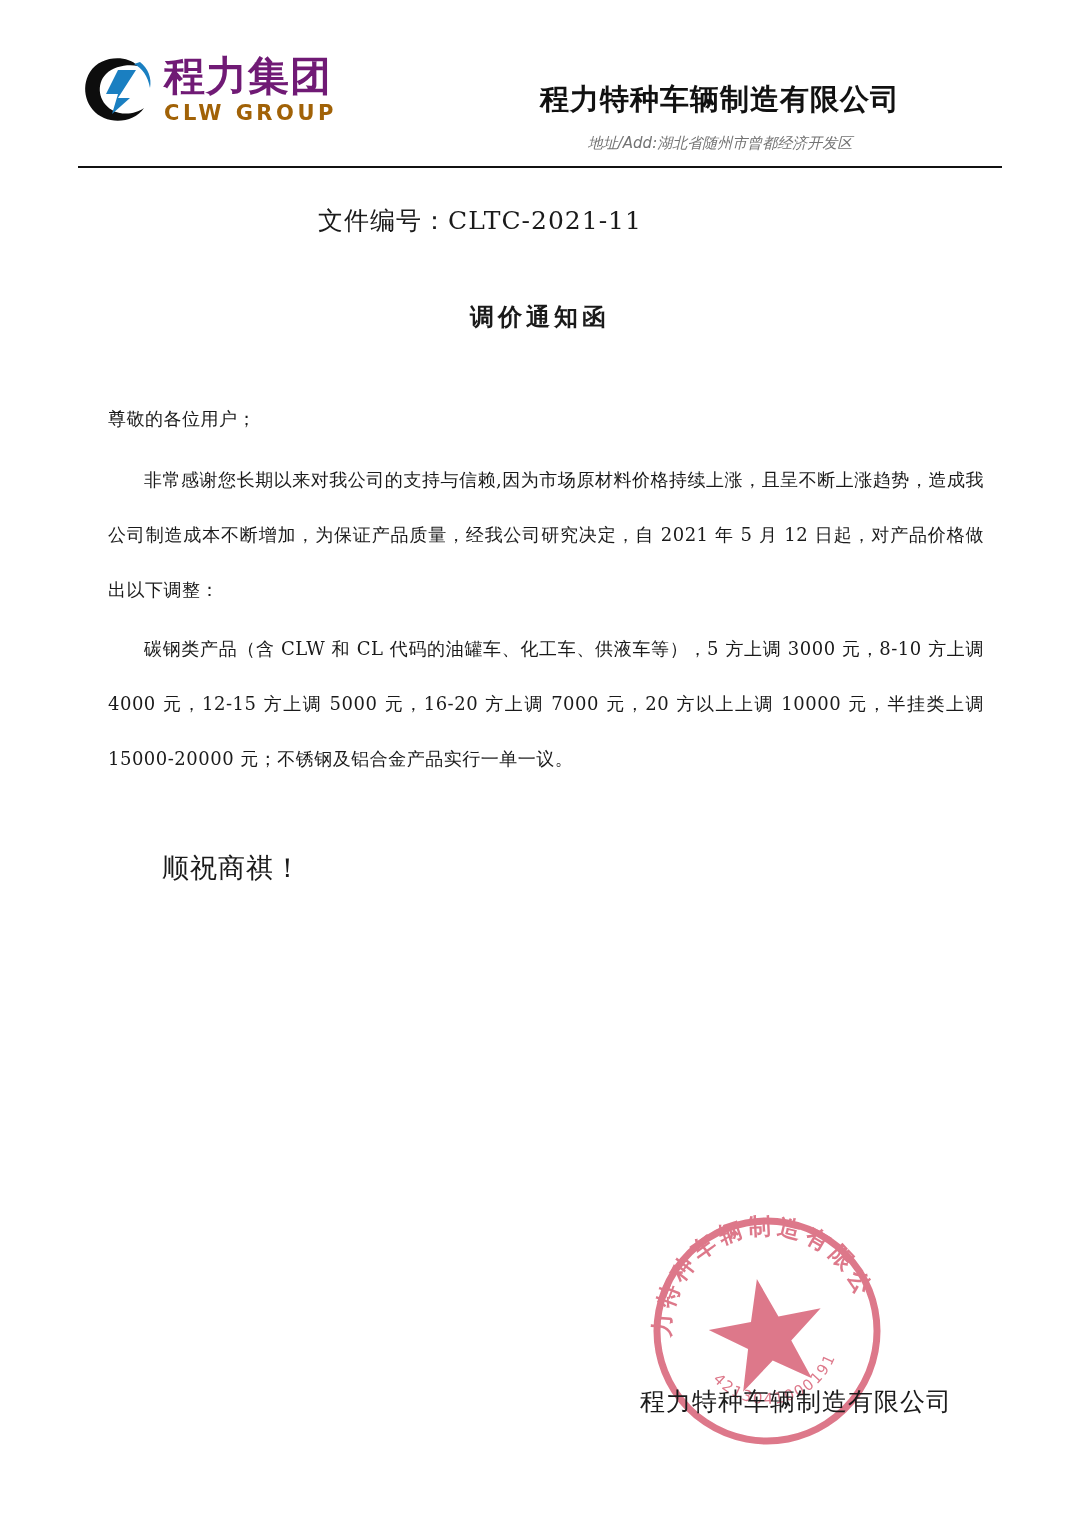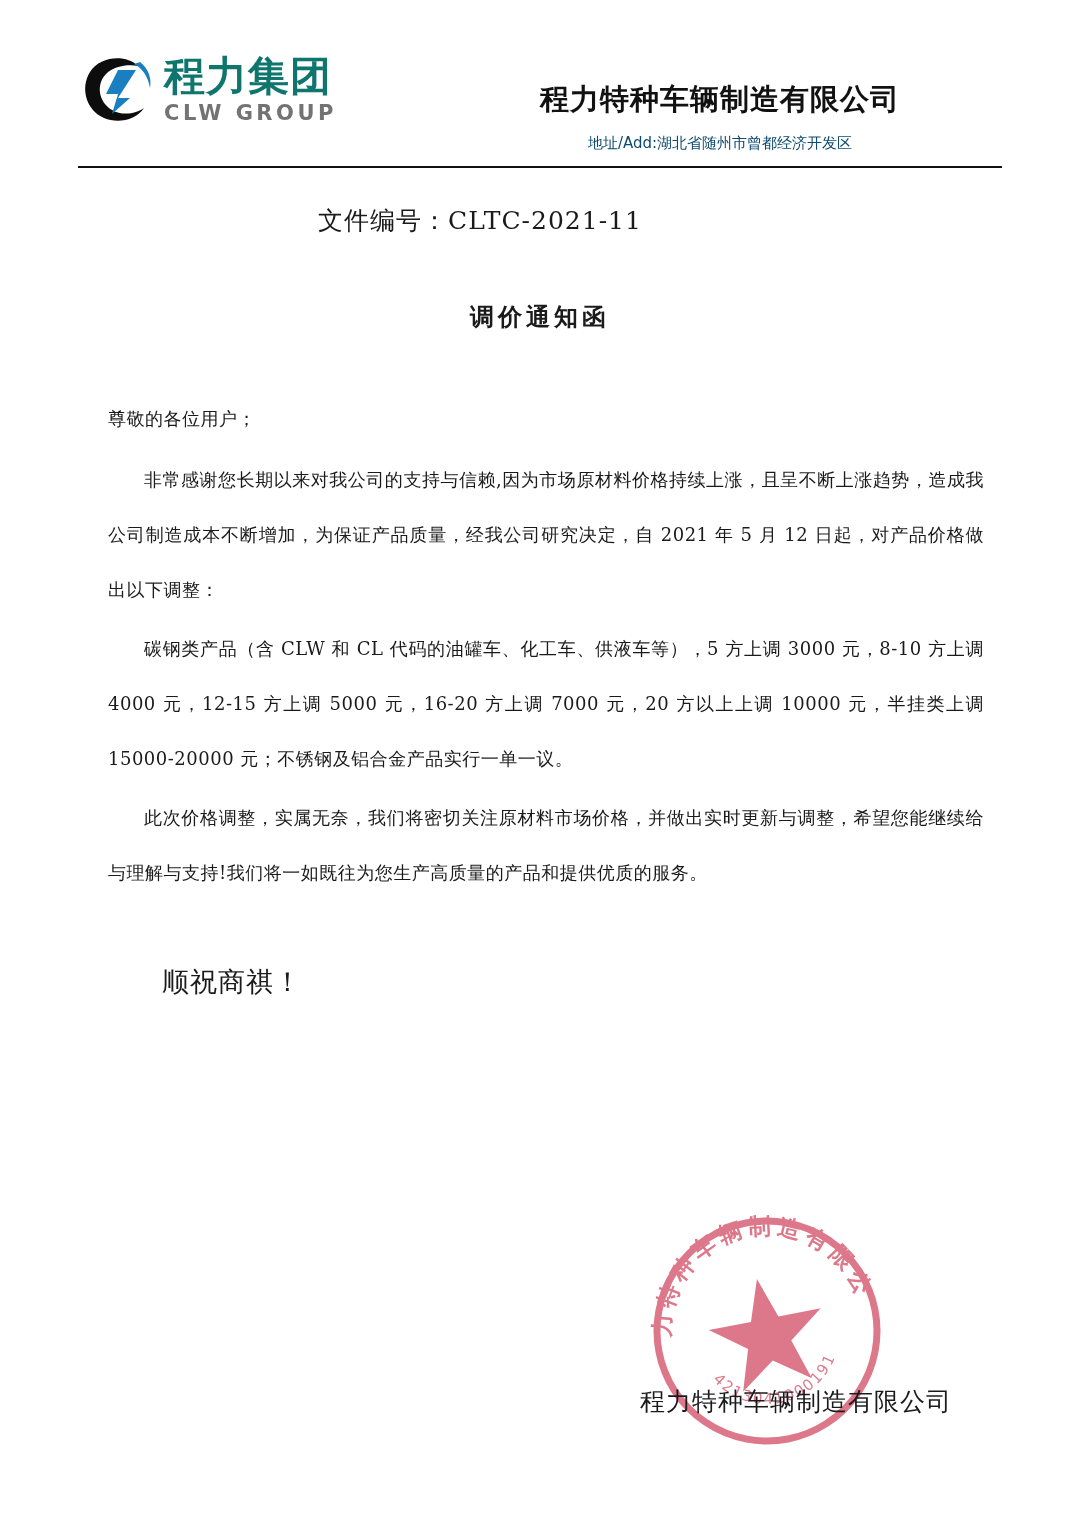--- a/index.html
+++ b/index.html
@@ -48,29 +48,29 @@
 
   .logo-text {
     margin-left: 8px;
     line-height: 1;
   }
   .logo-cn {
     font-family: "DejaVu Sans", "Liberation Sans", sans-serif;
     font-weight: bold;
     font-size: 41px;
     letter-spacing: 1px;
-    color: #0f766e;
+    color: #701a75;
     display: block;
   }
   .logo-en {
     font-family: "DejaVu Sans", "Liberation Sans", sans-serif;
     font-weight: bold;
     font-size: 21px;
     letter-spacing: 3.5px;
-    color: #737373;
+    color: #a16207;
     display: block;
     margin-top: 6px;
   }
 
   .company-block {
     margin-left: auto;
     text-align: center;
     padding-right: 12px;
     width: 540px;
   }
@@ -79,23 +79,24 @@
     font-size: 29px;
     font-weight: bold;
     letter-spacing: 1px;
     color: #111;
     margin-top: 32px;
     white-space: nowrap;
   }
   .company-addr {
     font-family: "DejaVu Sans", "Liberation Sans", sans-serif;
     font-size: 15px;
-    color: #0c4a6e;
+    color: #737373;
     margin-top: 14px;
     white-space: nowrap;
+    font-style: italic;
   }
 
   .rule {
     margin: 6px 78px 0 78px;
     border: none;
     border-top: 2px solid #111;
     height: 0;
   }
 
   
@@ -195,21 +196,20 @@
   <hr class="rule">
 
   <div class="doc-no">文件编号：CLTC-2021-11</div>
 
   <div class="doc-title">调价通知函</div>
 
   <div class="body">
     <div class="p salutation">尊敬的各位用户；</div>
     <div class="p indent">非常感谢您长期以来对我公司的支持与信赖,因为市场原材料价格持续上涨，且呈不断上涨趋势，造成我公司制造成本不断增加，为保证产品质量，经我公司研究决定，自 2021 年 5 月 12 日起，对产品价格做出以下调整：</div>
     <div class="p indent">碳钢类产品（含 CLW  和 CL 代码的油罐车、化工车、供液车等），5 方上调 3000 元，8-10 方上调 4000 元，12-15 方上调 5000 元，16-20 方上调 7000 元，20 方以上上调 10000 元，半挂类上调 15000-20000 元；不锈钢及铝合金产品实行一单一议。</div>
-    <div class="p indent">此次价格调整，实属无奈，我们将密切关注原材料市场价格，并做出实时更新与调整，希望您能继续给与理解与支持!我们将一如既往为您生产高质量的产品和提供优质的服务。</div>
   </div>
 
   <div class="closing">顺祝商祺！</div>
 
   <div class="seal">
     <svg width="250" height="250" viewBox="0 0 250 250" xmlns="http://www.w3.org/2000/svg">
       <defs>
         <path id="sealTopArc" d="M 28,125 A 97,97 0 0 1 222,125"></path>
         <path id="sealBotArc" d="M 52,125 A 73,73 0 0 0 198,125"></path>
       </defs>

